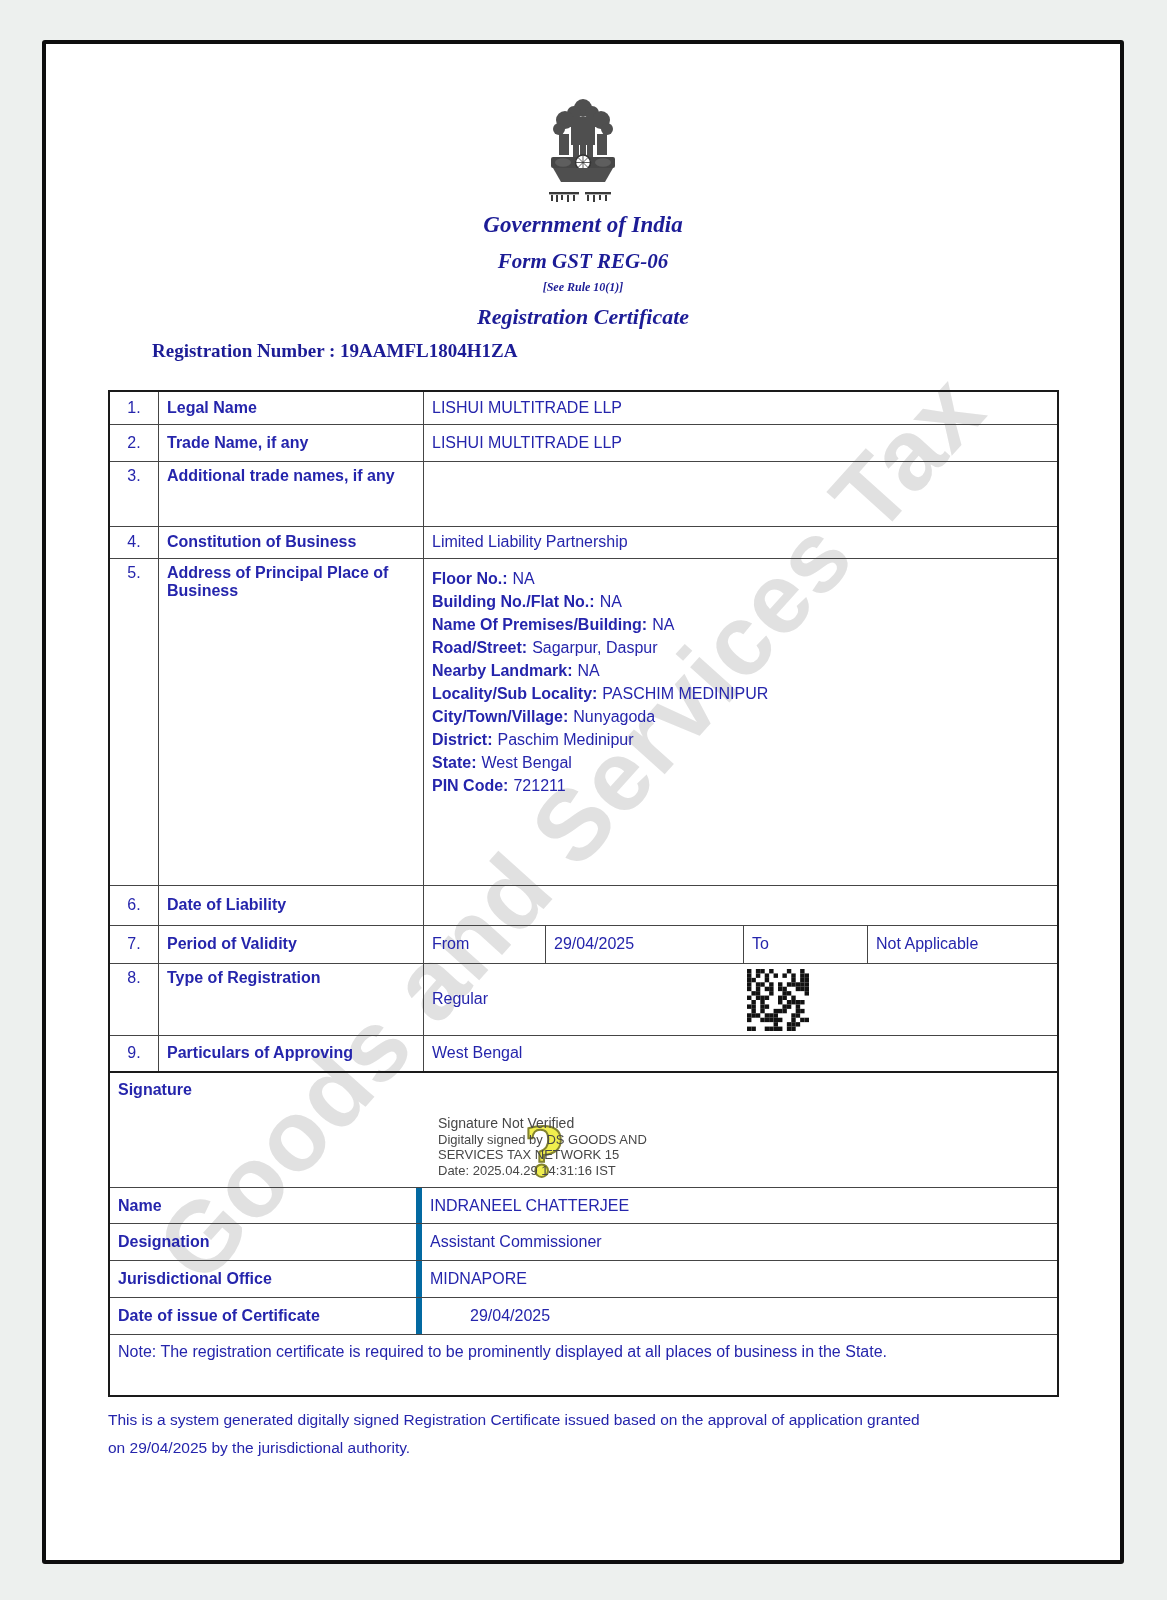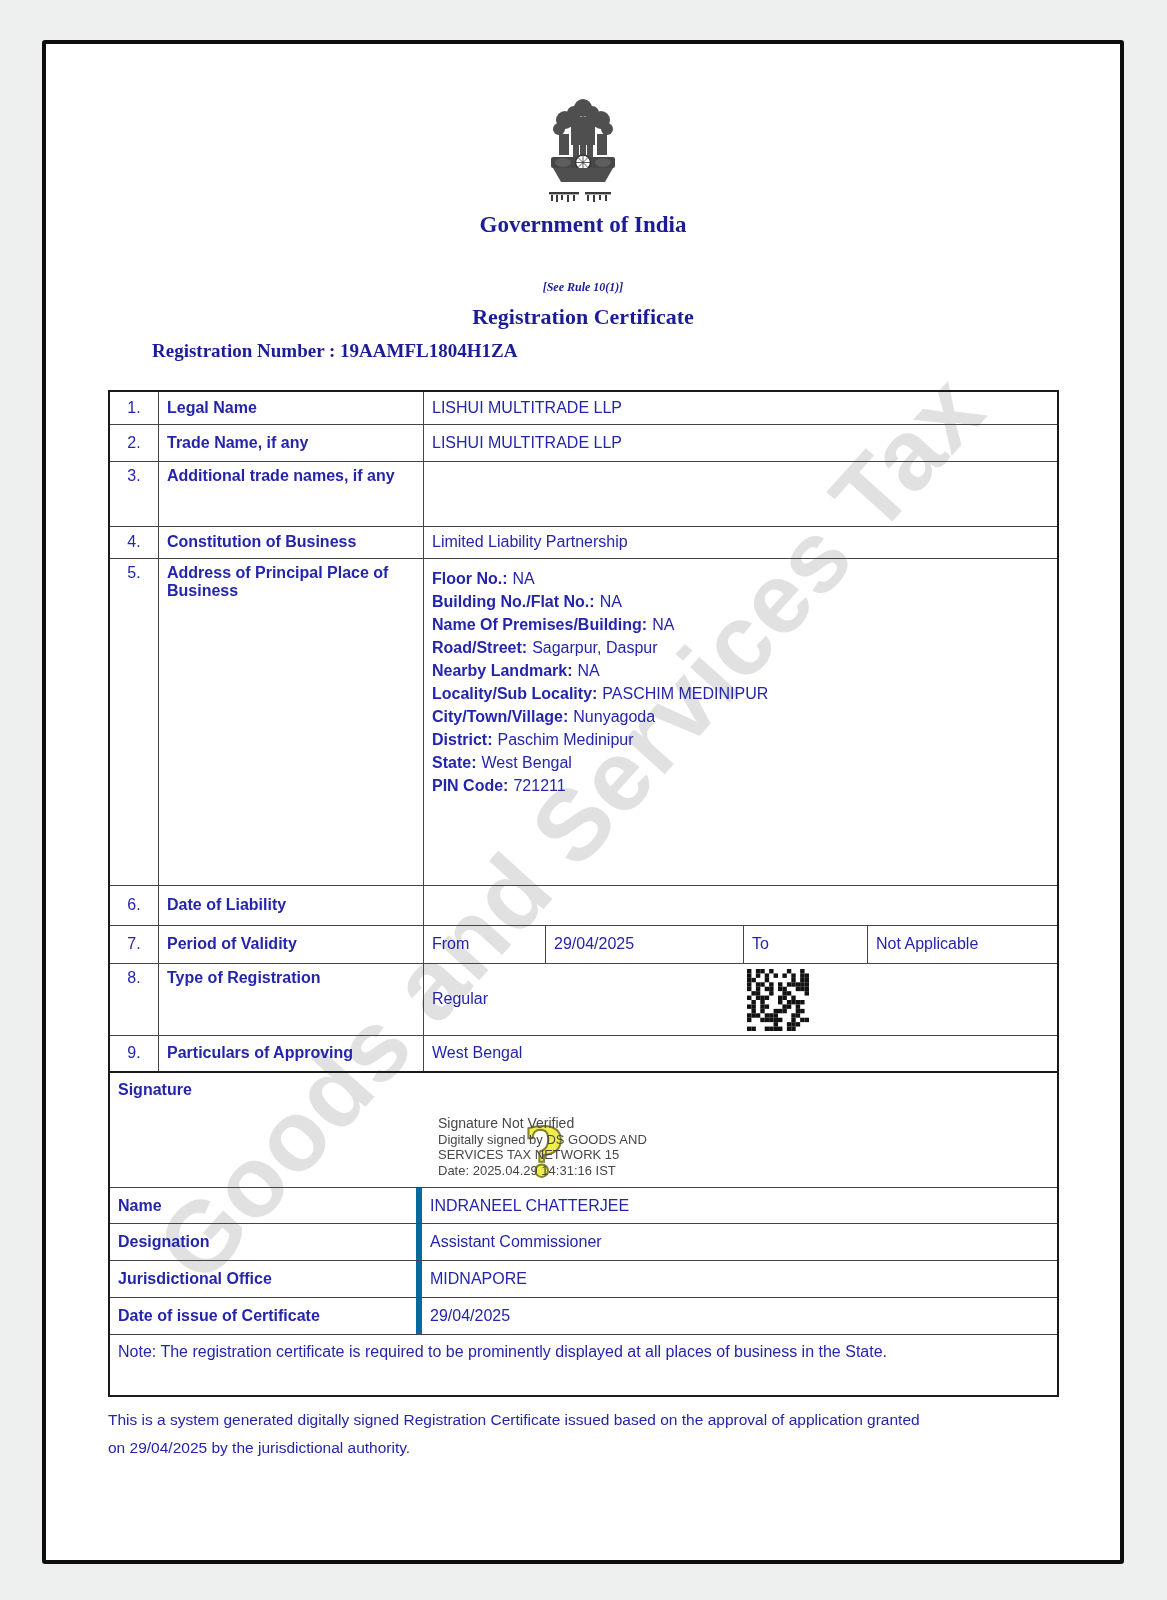--- a/index.html
+++ b/index.html
@@ -17,21 +17,21 @@
     position:absolute;left:570px;top:828px;z-index:1;
     transform:translate(-50%,-50%) rotate(-48deg);
     font-size:100px;font-weight:bold;letter-spacing:1px;
     color:#c9c9c9;opacity:.55;white-space:nowrap;
     font-family:"Liberation Sans",sans-serif;
   }
   .layer{position:absolute;left:0;top:0;width:1167px;height:1600px;z-index:2;}
 
   
   .centercol{position:absolute;left:42px;width:1082px;text-align:center;
-    font-family:"Liberation Serif",serif;color:#1c1c96;}
+    font-family:"Liberation Serif",serif;color:#1c1c96;font-style:italic;}
   .emblem{position:absolute;left:543px;top:95px;}
   .h-gov{top:212px;font-size:23px;font-weight:bold;}
   .h-form{top:249px;font-size:21px;font-weight:bold;}
   .h-rule{top:280px;font-size:12px;font-style:italic;font-weight:bold;}
   .h-title{top:304px;font-size:22px;font-weight:bold;}
   .regline{position:absolute;left:152px;top:340px;
     font-family:"Liberation Serif",serif;color:#1c1c96;
     font-size:19px;font-weight:bold;}
 
   
@@ -134,20 +134,21 @@
         <rect x="24" y="100" width="2" height="7"></rect>
       <rect x="30" y="100" width="2" height="6"></rect>
       <rect x="44" y="100" width="2" height="6"></rect>
         <rect x="50" y="100" width="2" height="7"></rect>
       <rect x="56" y="100" width="2" height="5"></rect>
         <rect x="62" y="100" width="2" height="6"></rect>
     </g>
   </svg>
 
   <div class="centercol h-gov">Government of India</div>
+  <div class="centercol h-form">Form GST REG-06</div>
   <div class="centercol h-rule">[See Rule 10(1)]</div>
   <div class="centercol h-title">Registration Certificate</div>
   <div class="regline">
     <span>Registration Number :</span>
     <span>19AAMFL1804H1ZA</span>
   </div>
 
   <div class="gst-table">
 
     <div class="trow h-r1">
@@ -229,21 +230,21 @@
       <div class="c c-value">INDRANEEL CHATTERJEE</div>
     </div>
     <div class="trow h-det" style="height:37px;">
       <div class="c det-label">Designation</div>
       <div class="c c-value">Assistant Commissioner</div>
     </div>
     <div class="trow h-det" style="height:37px;">
       <div class="c det-label">Jurisdictional Office</div>
       <div class="c c-value">MIDNAPORE</div>
     </div>
-    <div class="trow h-det" style="height:37px;">
+    <div class="trow h-det" style="height:37px;gap:40px;">
       <div class="c det-label">Date of issue of Certificate</div>
       <div class="c c-value">29/04/2025</div>
     </div>
 
     <div class="trow h-note">
       <div class="c c-value note-cell">Note: The registration certificate is required to be prominently displayed at all places of business in the State.</div>
     </div>
 
   </div>
 

